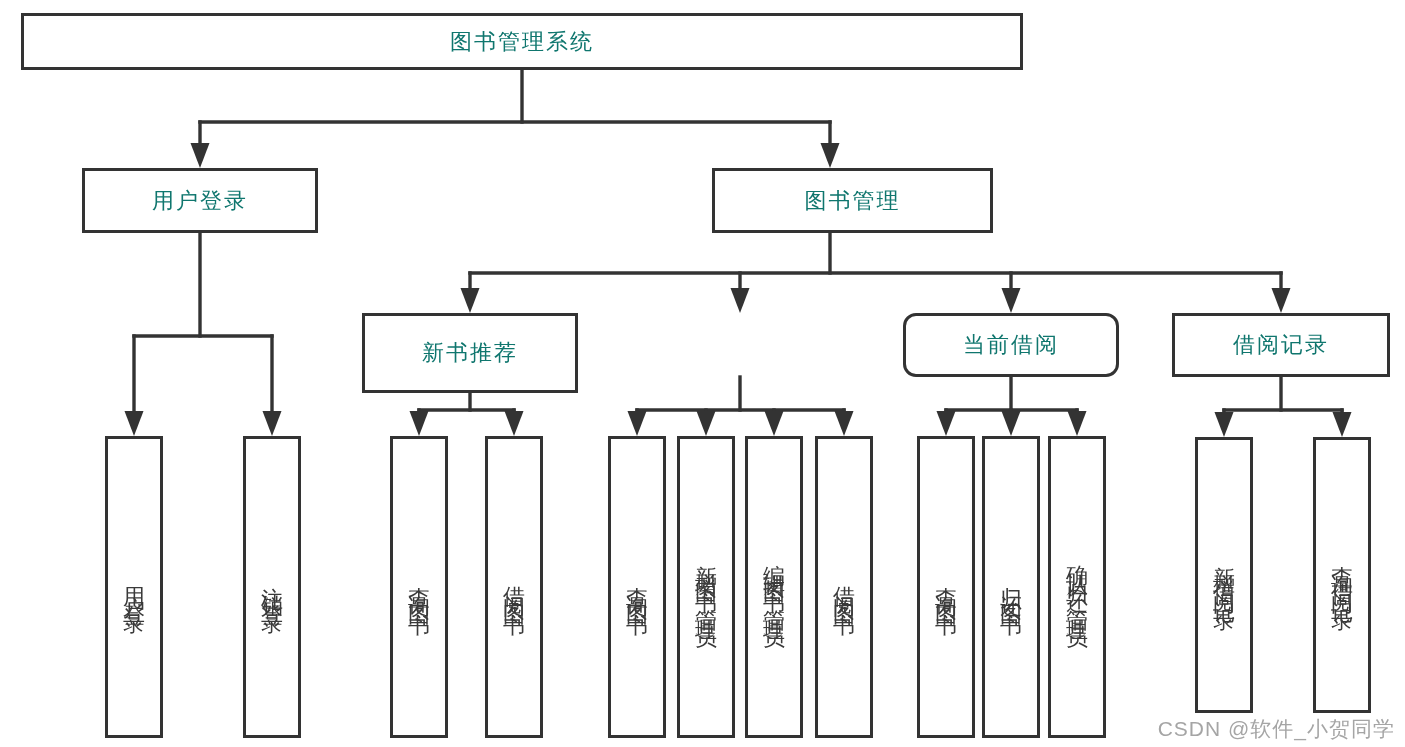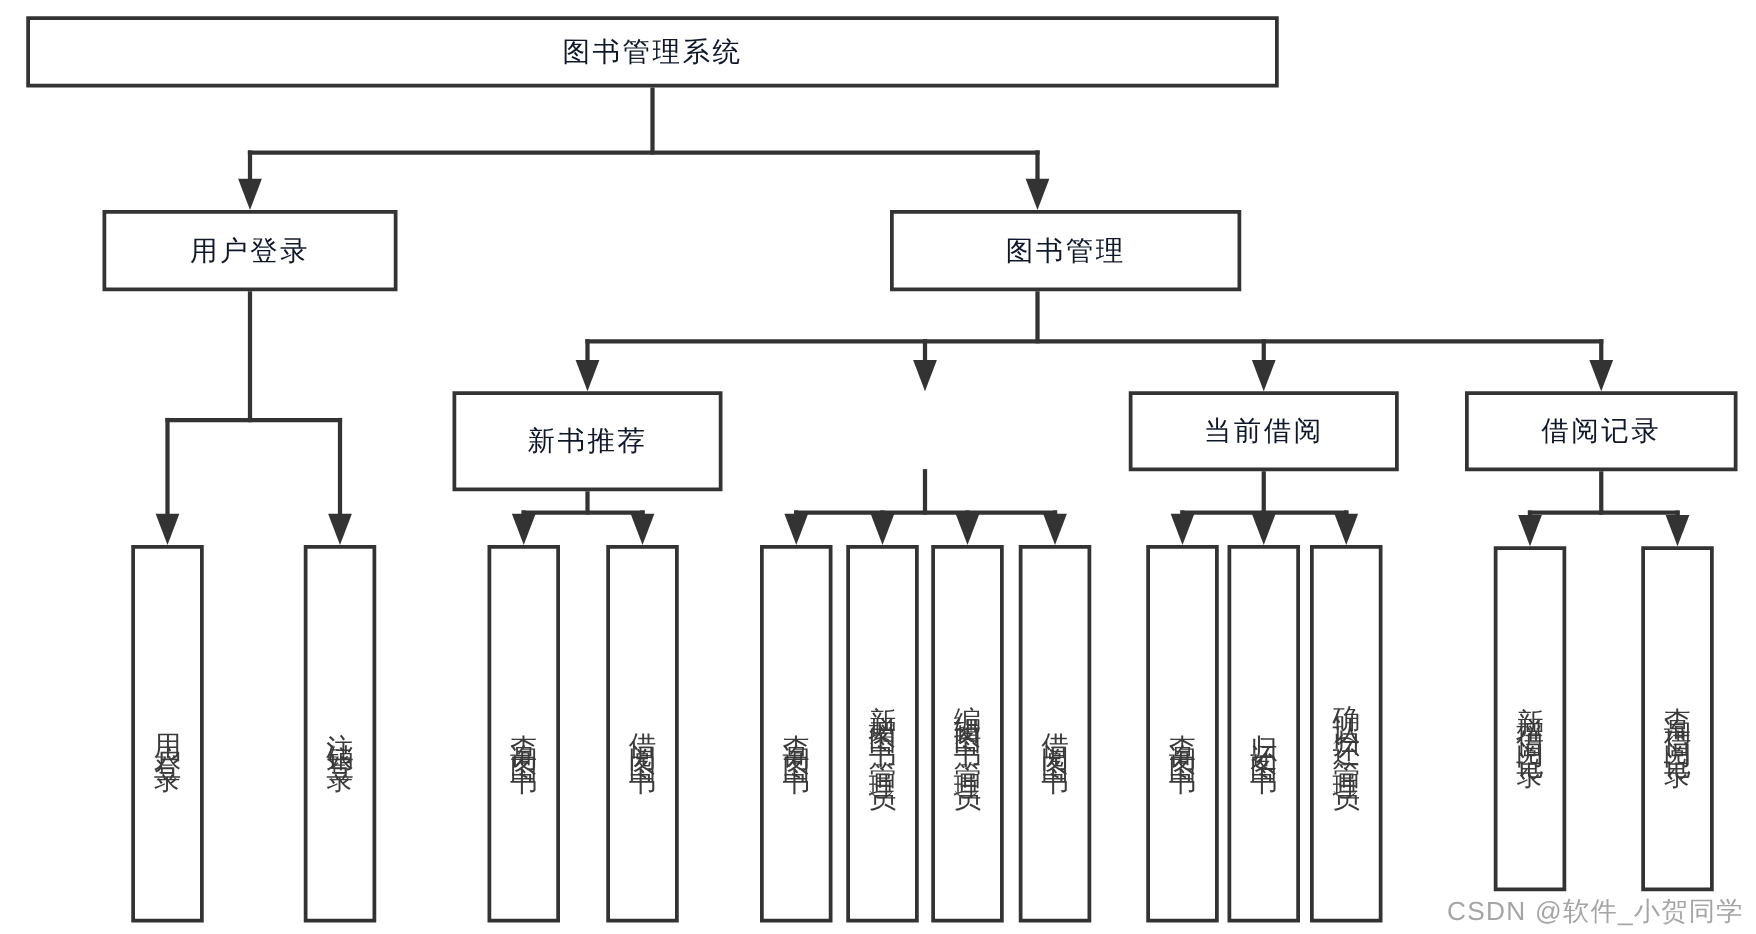--- a/index.html
+++ b/index.html
@@ -30,21 +30,21 @@
     border: 3px solid #333333;
     display: flex;
     align-items: center;
     justify-content: center;
     z-index: 2;
     color: #3a3a3a;
   }
   .htext {
     font-size: 22px;
     letter-spacing: 2px;
-    color: #0f172a;
+    color: #0f766e;
     white-space: nowrap;
   }
   .vtext {
     writing-mode: vertical-rl;
     text-orientation: mixed;
     font-size: 22px;
     letter-spacing: 9px;
     line-height: 1;
     color: #3a3a3a;
   }
@@ -128,21 +128,21 @@
   <div class="box" style="left:82px; top:168px; width:236px; height:65px;">
     <span class="htext">用户登录</span>
   </div>
   <div class="box" style="left:712px; top:168px; width:281px; height:65px;">
     <span class="htext">图书管理</span>
   </div>
 
   <div class="box" style="left:362px; top:313px; width:216px; height:80px;">
     <span class="htext">新书推荐</span>
   </div>
-  <div class="box" style="left:903px; top:313px; width:216px; height:64px;">
+  <div class="box" style="left:903px; top:313px; width:216px; height:64px;border-radius:13px;">
     <span class="htext">当前借阅</span>
   </div>
   <div class="box" style="left:1172px; top:313px; width:218px; height:64px;">
     <span class="htext">借阅记录</span>
   </div>
 
   <div class="box" style="left:105px; top:436px; width:58px; height:302px;">
     <span class="vtext">用户登录</span>
   </div>
   <div class="box" style="left:243px; top:436px; width:58px; height:302px;">

